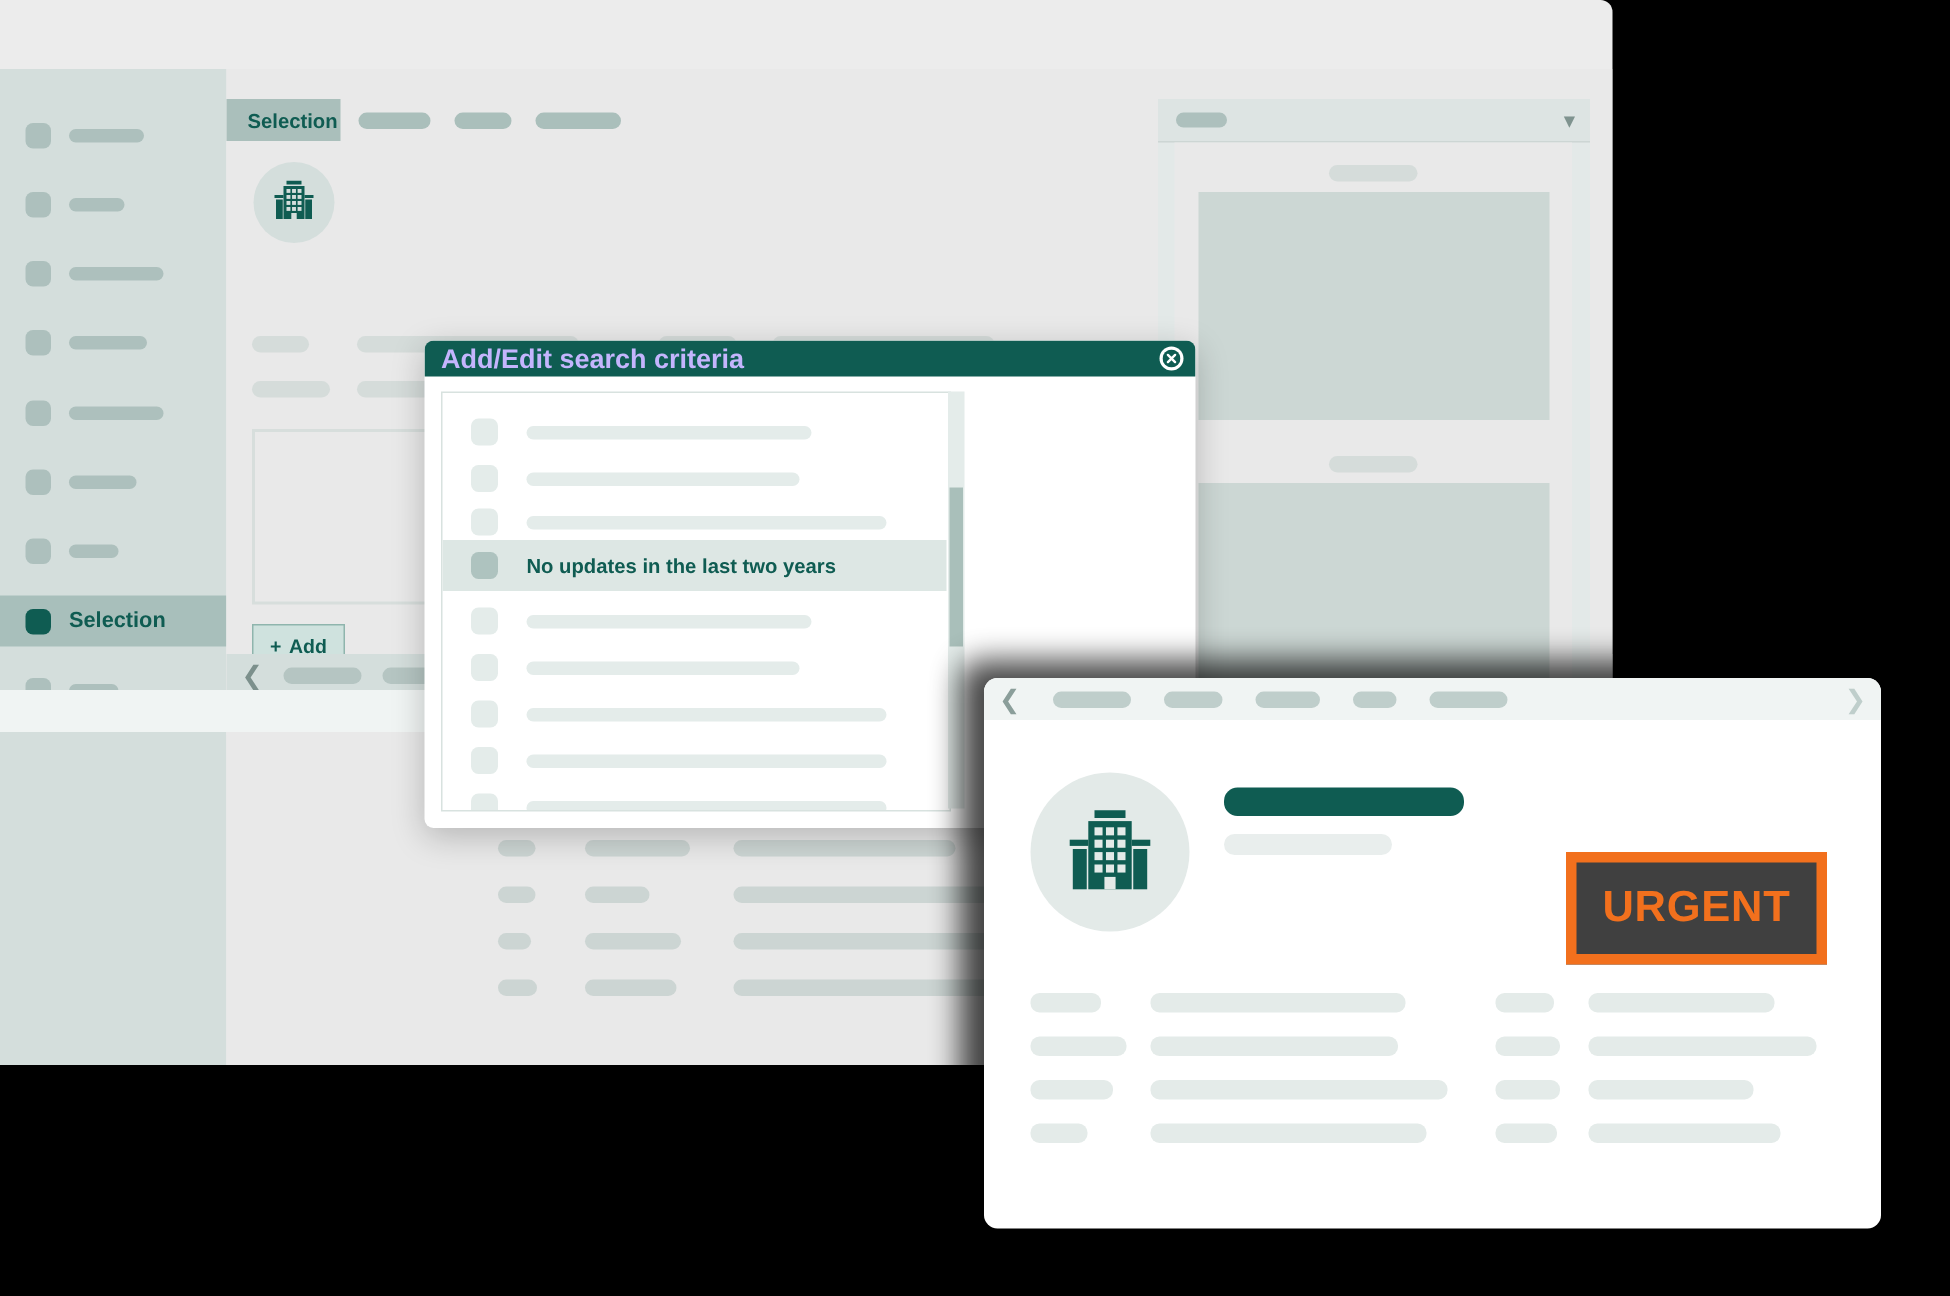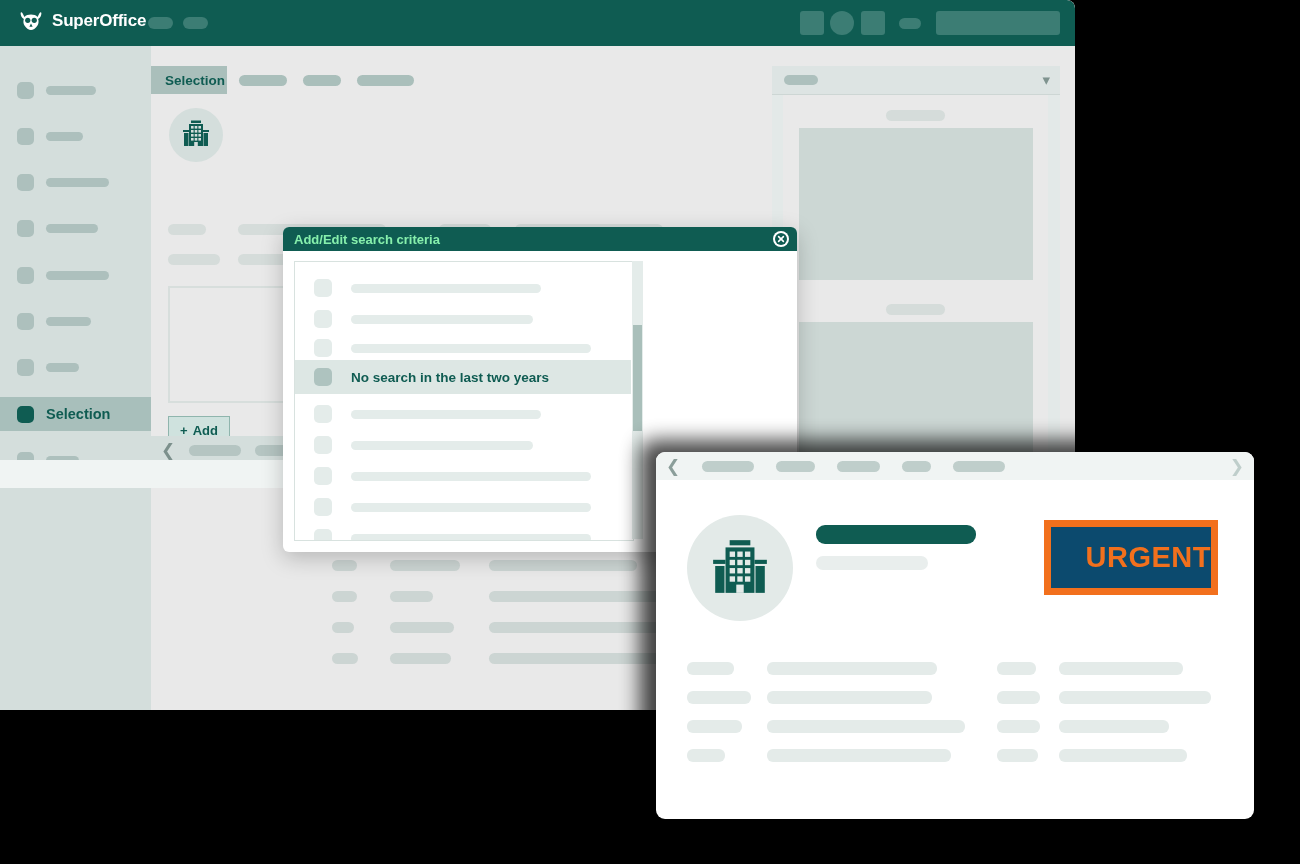--- a/index.html
+++ b/index.html
@@ -57,21 +57,21 @@
   .rp-body{position:absolute;left:11px;top:29px;width:265px;height:366px;background:#e9e9e9;}
   .rp-label{position:absolute;background:#d5dcda;border-radius:6px;height:11px;}
   .rp-block{position:absolute;background:#ccd7d4;}
   .rp-footbar{position:absolute;left:0;top:460px;width:1075px;height:28px;background:#f0f4f3;display:flex;align-items:center;}
   .rp-foot-pill{height:11px;border-radius:6px;background:#adc0bd;}
 
   
   .dialog{position:absolute;left:283px;top:227px;width:514px;height:325px;background:#fff;border-radius:6px;
     box-shadow:0 6px 22px rgba(0,0,0,.22);overflow:hidden;}
   .dlg-head{position:absolute;left:0;top:0;width:514px;height:24px;background:#0f5c52;display:flex;align-items:center;}
-  .dlg-title{color:#86efac;font-size:13px;font-weight:bold;margin-left:11px;}
+  .dlg-title{color:#c4b5fd;font-size:18px;font-weight:bold;margin-left:11px;}
   .dlg-close{position:absolute;right:8px;top:4px;width:16px;height:16px;border-radius:50%;background:#fff;
     display:flex;align-items:center;justify-content:center;}
   .dlg-list{position:absolute;left:11px;top:34px;width:338px;height:278px;background:#fff;border:1px solid #d8e2df;
     overflow:hidden;}
   .lrow{position:absolute;left:0;width:336px;height:34px;display:flex;align-items:center;}
   .lrow .chk{width:18px;height:18px;border-radius:5px;background:#e4ecea;margin-left:19px;flex:none;}
   .lrow .lbar{height:9px;border-radius:5px;background:#e4ecea;margin-left:19px;}
   .lrow.sel{background:#dde7e4;}
   .lrow.sel .chk{background:#aec3bf;}
   .lrow.sel .ltext{margin-left:19px;color:#0f5c52;font-size:13.5px;font-weight:600;}
@@ -83,52 +83,32 @@
     background:#000;filter:blur(10px);opacity:.72;}
   .urgent-card{position:absolute;left:656px;top:452px;width:598px;height:367px;background:#fff;border-radius:9px;overflow:hidden;}
   .uc-nav{position:absolute;left:0;top:0;width:598px;height:28px;background:#f0f4f3;display:flex;align-items:center;}
   .uc-chev-l{color:#8b9e9a;font-size:17px;margin-left:10px;}
   .uc-pill{height:11px;border-radius:6px;background:#bfcecb;margin-left:22px;}
   .uc-chev-r{position:absolute;right:10px;color:#bfcecb;font-size:17px;}
   .uc-avatar{position:absolute;left:687px;top:515px;width:106px;height:106px;border-radius:50%;background:#e3eae8;
     display:flex;align-items:center;justify-content:center;}
   .uc-name{position:absolute;left:816px;top:525px;width:160px;height:19px;border-radius:9px;background:#0f5c52;}
   .uc-sub{position:absolute;left:816px;top:556px;width:112px;height:14px;border-radius:7px;background:#e9eeed;}
-  .urgent-badge{position:absolute;left:1044px;top:520px;width:160px;height:61px;border:7px solid #f2701d;
-    background:#0c4a6e;display:flex;align-items:center;justify-content:flex-end;}
+  .urgent-badge{position:absolute;left:1044px;top:568px;width:160px;height:61px;border:7px solid #f2701d;
+    background:#404040;display:flex;align-items:center;justify-content:center;}
   .urgent-text{color:#f2701d;font-size:29px;font-weight:bold;letter-spacing:.5px;}
   .uc-ph{position:absolute;background:#e4ebe9;border-radius:6px;height:13px;}
 </style>
 </head>
 <body>
 
 <div id="stage">
 
   <div class="app-window">
 
-    <div class="topbar">
-      <div class="logo-wrap">
-        <span class="logo-mark">
-          <svg viewBox="0 0 40 32" width="26" height="22">
-            <path d="M4 4 C4 2 6 2 7 4 L10 10 C12 7 16 6 20 6 C24 6 28 7 30 10 L33 4 C34 2 36 2 36 4 C36 8 34 11 31 13 C32 16 32 20 30 23 C27 28 23 30 20 30 C17 30 13 28 10 23 C8 20 8 16 9 13 C6 11 4 8 4 4 Z" fill="#ffffff"></path>
-            <circle cx="15" cy="15" r="4" fill="#0f5c52"></circle>
-            <circle cx="25" cy="15" r="4" fill="#0f5c52"></circle>
-            <path d="M20 20 L17.5 25 L22.5 25 Z" fill="#0f5c52"></path>
-          </svg>
-        </span>
-        <span class="logo-text">SuperOffice</span>
-      </div>
-      <div class="tb-pill" style="left:148px;top:17px;width:25px;height:12px;"></div>
-      <div class="tb-pill" style="left:183px;top:17px;width:25px;height:12px;"></div>
-      <div class="tb-sq" style="left:800px;top:11px;width:24px;height:24px;"></div>
-      <div class="tb-circle" style="left:830px;top:11px;width:24px;height:24px;"></div>
-      <div class="tb-sq" style="left:861px;top:11px;width:24px;height:24px;"></div>
-      <div class="tb-pill" style="left:899px;top:18px;width:22px;height:11px;"></div>
-      <div class="tb-search" style="left:936px;top:11px;width:124px;height:24px;"></div>
-    </div>
 
     <div class="sidebar" id="sidebar-host">
         <div class="side-item" style="top:27px;">
           <div class="dot"></div>
           <div class="bar" style="width:50px;"></div>
         </div>
         <div class="side-item" style="top:73px;">
           <div class="dot"></div>
           <div class="bar" style="width:37px;"></div>
         </div>
@@ -290,21 +270,21 @@
         <div class="lrow" style="top:40px;">
           <div class="chk"></div>
           <div class="lbar" style="width:182px;"></div>
         </div>
         <div class="lrow" style="top:69px;">
           <div class="chk"></div>
           <div class="lbar" style="width:240px;"></div>
         </div>
         <div class="lrow sel" style="top:98px;">
           <div class="chk"></div>
-          <span class="ltext">No search in the last two years</span>
+          <span class="ltext">No updates in the last two years</span>
         </div>
         <div class="lrow" style="top:135px;">
           <div class="chk"></div>
           <div class="lbar" style="width:190px;"></div>
         </div>
         <div class="lrow" style="top:166px;">
           <div class="chk"></div>
           <div class="lbar" style="width:182px;"></div>
         </div>
         <div class="lrow" style="top:197px;">

